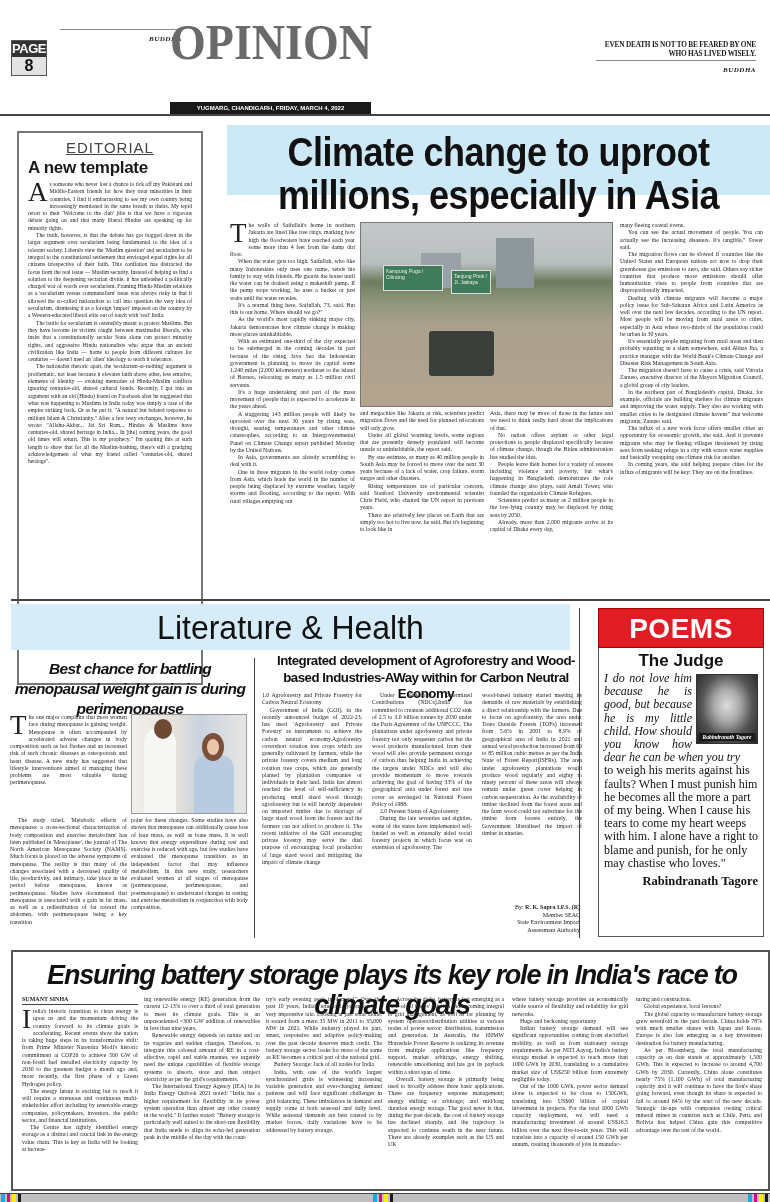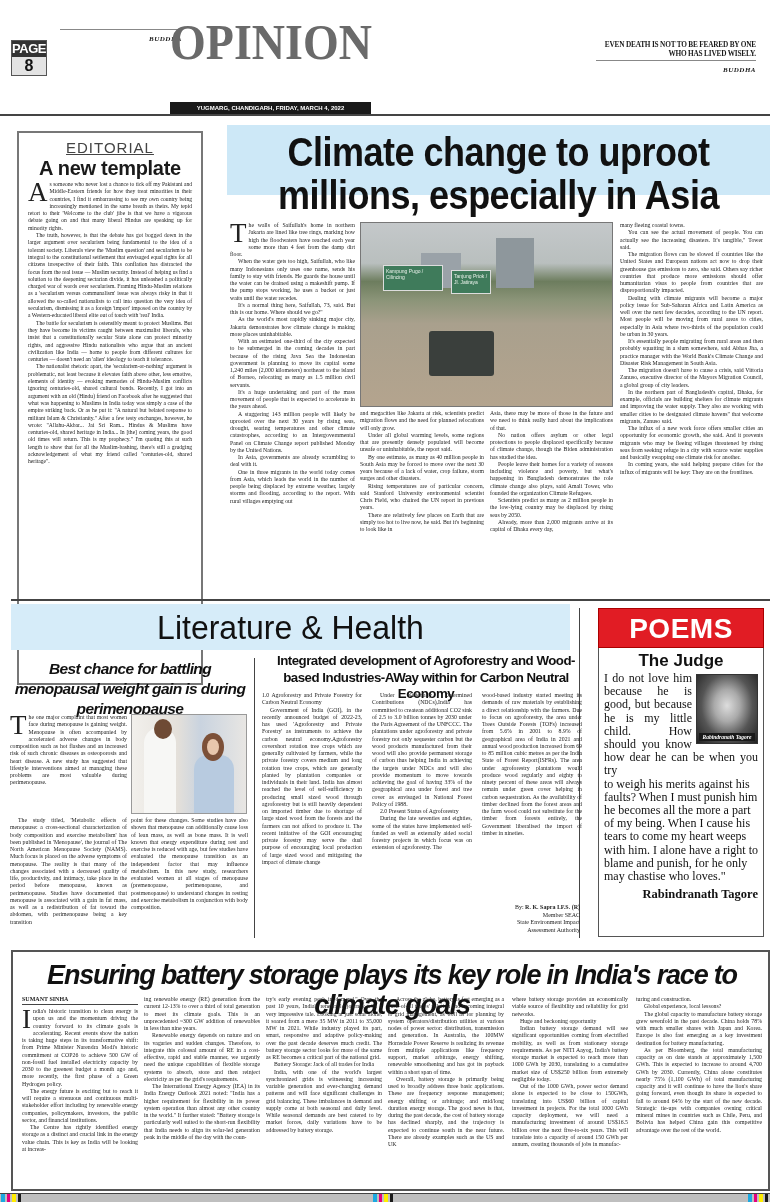--- a/index.html
+++ b/index.html
@@ -20,21 +20,21 @@
   .quote-author { font-style: italic; font-weight: bold; font-size: 7px; margin-top: 5px; letter-spacing: 0.5px; }
   .quote-right { left: 398px; top: 40px; width: 120px; }
 
   .masthead-title { left: 170px; top: 14px; width: 200px; text-align: center; font-family: "Liberation Serif", serif; font-weight: bold; font-size: 46px; color: #6a6a6a; letter-spacing: 0px; transform: scaleY(1.12); transform-origin: top center; line-height: 50px; }
   .dateline { left: 170px; top: 102px; width: 201px; height: 13px; background: #1a1a1a; color: #fff; font-family: "Liberation Sans", sans-serif; font-size: 6px; font-weight: bold; text-align: center; line-height: 13px; }
   .masthead-rule { left: 0; top: 114px; width: 770px; border-top: 2px solid #444; }
 
   
   .editorial-box { left: 17px; top: 131px; width: 186px; height: 554px; border: 2px solid #777; padding: 6px 9px; }
   .editorial-label { font-family: "Liberation Sans", sans-serif; font-size: 15px; text-align: center; color: #444; text-decoration: underline; letter-spacing: 1px; line-height: 18px; }
-  .editorial-title { font-family: "Liberation Sans", sans-serif; font-size: 20px; font-weight: bold; text-align: center; line-height: 22px; margin-bottom: 2px; letter-spacing: -0.3px; }
+  .editorial-title { font-family: "Liberation Sans", sans-serif; font-size: 17px; font-weight: bold; line-height: 22px; margin-bottom: 2px; letter-spacing: -0.3px; }
   .body-text { font-size: 5.6px; line-height: 7.3px; text-align: justify; color: #222; }
   .body-text p { text-indent: 8px; }
   .dropcap { float: left; font-size: 27px; line-height: 22px; margin-right: 2px; font-family: "Liberation Serif", serif; }
 
   
   .climate-banner { left: 227px; top: 125px; width: 543px; height: 70px; background: #cde8f7; }
   .climate-headline { font-family: "Liberation Sans", sans-serif; font-weight: bold; font-size: 36px; line-height: 38px; text-align: center; color: #111; letter-spacing: -0.5px; padding-top: 6px; transform: scaleY(1.12); transform-origin: top center; }
   .col { position: absolute; font-size: 5.8px; line-height: 7.25px; text-align: justify; color: #222; }
   .climate-photo { left: 360px; top: 222px; width: 253px; height: 185px; background: linear-gradient(180deg, #c4c8ca 0%, #b9bfbe 22%, #6d7d5e 32%, #8b9478 42%, #a9a08d 55%, #b4a48e 100%); border: 1px solid #777; overflow: hidden; }
   .photo-sign { position: absolute; background: #3f7b5b; border: 1px solid #ddd; color: #e9f1ea; font-family: "Liberation Sans", sans-serif; font-size: 5px; padding: 2px; }
@@ -233,21 +233,21 @@
 <div class="abs poems-banner">
   <div class="poems-label">POEMS</div>
 </div>
 
 <div class="abs poem-box">
   <div class="poem-title">The Judge</div>
   <div class="poem-text">
     <div class="poem-photo">
       <div class="poem-caption">Rabindranath Tagore</div>
     </div>
-    <div style="text-align:justify;">I do not love him because he is good, but because he is my little child. How should you know how dear he can be when you try</div>
+    <div style="text-align:justify;font-style:italic;">I do not love him because he is good, but because he is my little child. How should you know how dear he can be when you try</div>
     <div>to weigh his merits against his faults? When I must punish him he becomes all the more a part of my being. When I cause his tears to come my heart weeps with him. I alone have a right to blame and punish, for he only may chastise who loves."</div>
     <div class="poem-author">Rabindranath Tagore</div>
   </div>
 </div>
 
 <div class="abs battery-box"></div>
 <div class="abs battery-title">Ensuring battery storage plays its key role in India's race to climate goals</div>
 <div class="abs battery-byline">SUMANT SINHA</div>
 
 <div class="col" style="left:22px; top:1008px; width:116px;">

